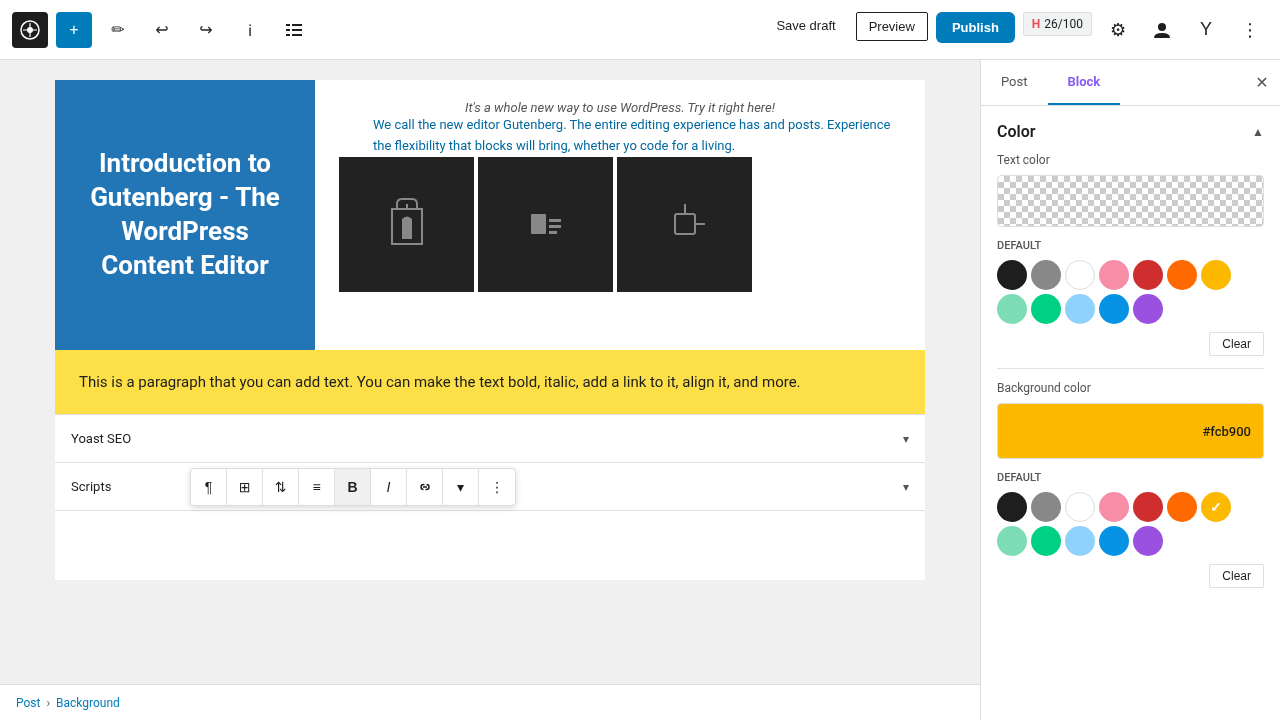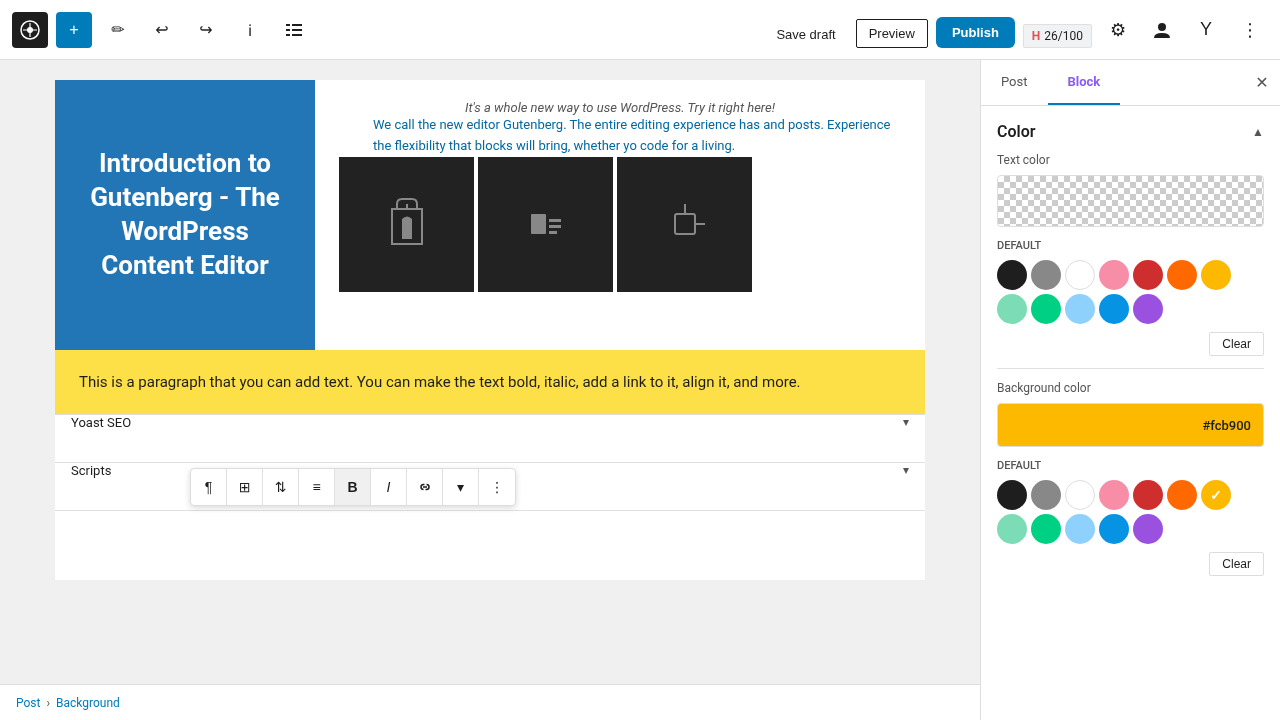--- a/index.html
+++ b/index.html
@@ -34,21 +34,21 @@
       display: flex; align-items: center; justify-content: center;
       color: #1e1e1e;
       font-size: 16px;
     }
     .toolbar-btn.primary {
       background: #007cba;
       color: #fff;
     }
     .top-bar-spacer { flex: 1; }
     .top-bar-right {
-      display: flex; align-items: flex-end; gap: 8px;
+      display: flex; align-items: flex-start; gap: 8px;
     }
     .save-draft-btn {
       background: none; border: none; cursor: pointer;
       color: #1e1e1e; font-size: 13px; padding: 6px 12px;
     }
     .preview-btn {
       background: none; border: 1px solid #1e1e1e; cursor: pointer;
       color: #1e1e1e; font-size: 13px; padding: 6px 12px;
       border-radius: 2px;
     }
@@ -190,20 +190,21 @@
     }
 
     
     .bottom-panels {
       border-top: 1px solid #ddd;
     }
     .panel-row {
       border-bottom: 1px solid #e0e0e0;
       background: #fff;
       display: flex;
+      align-items: center;
       padding: 0 16px;
       height: 48px;
       cursor: pointer;
     }
     .panel-label {
       font-size: 13px;
       color: #1e1e1e;
       flex: 1;
     }
     .panel-chevron {
@@ -329,21 +330,21 @@
       font-size: 14px;
       font-weight: bold;
     }
     .clear-btn {
       background: none; border: 1px solid #ddd; cursor: pointer;
       font-size: 12px; padding: 4px 12px; border-radius: 2px;
       color: #1e1e1e; display: block; margin-left: auto;
     }
     .bg-color-swatch {
       width: 100%;
-      height: 44px;
+      height: 56px;
       background: #fcb900;
       border: 1px solid #ddd;
       border-radius: 4px;
       display: flex;
       align-items: center;
       justify-content: flex-end;
       padding: 0 12px;
       font-size: 13px;
       color: #1e1e1e;
       font-weight: 500;

